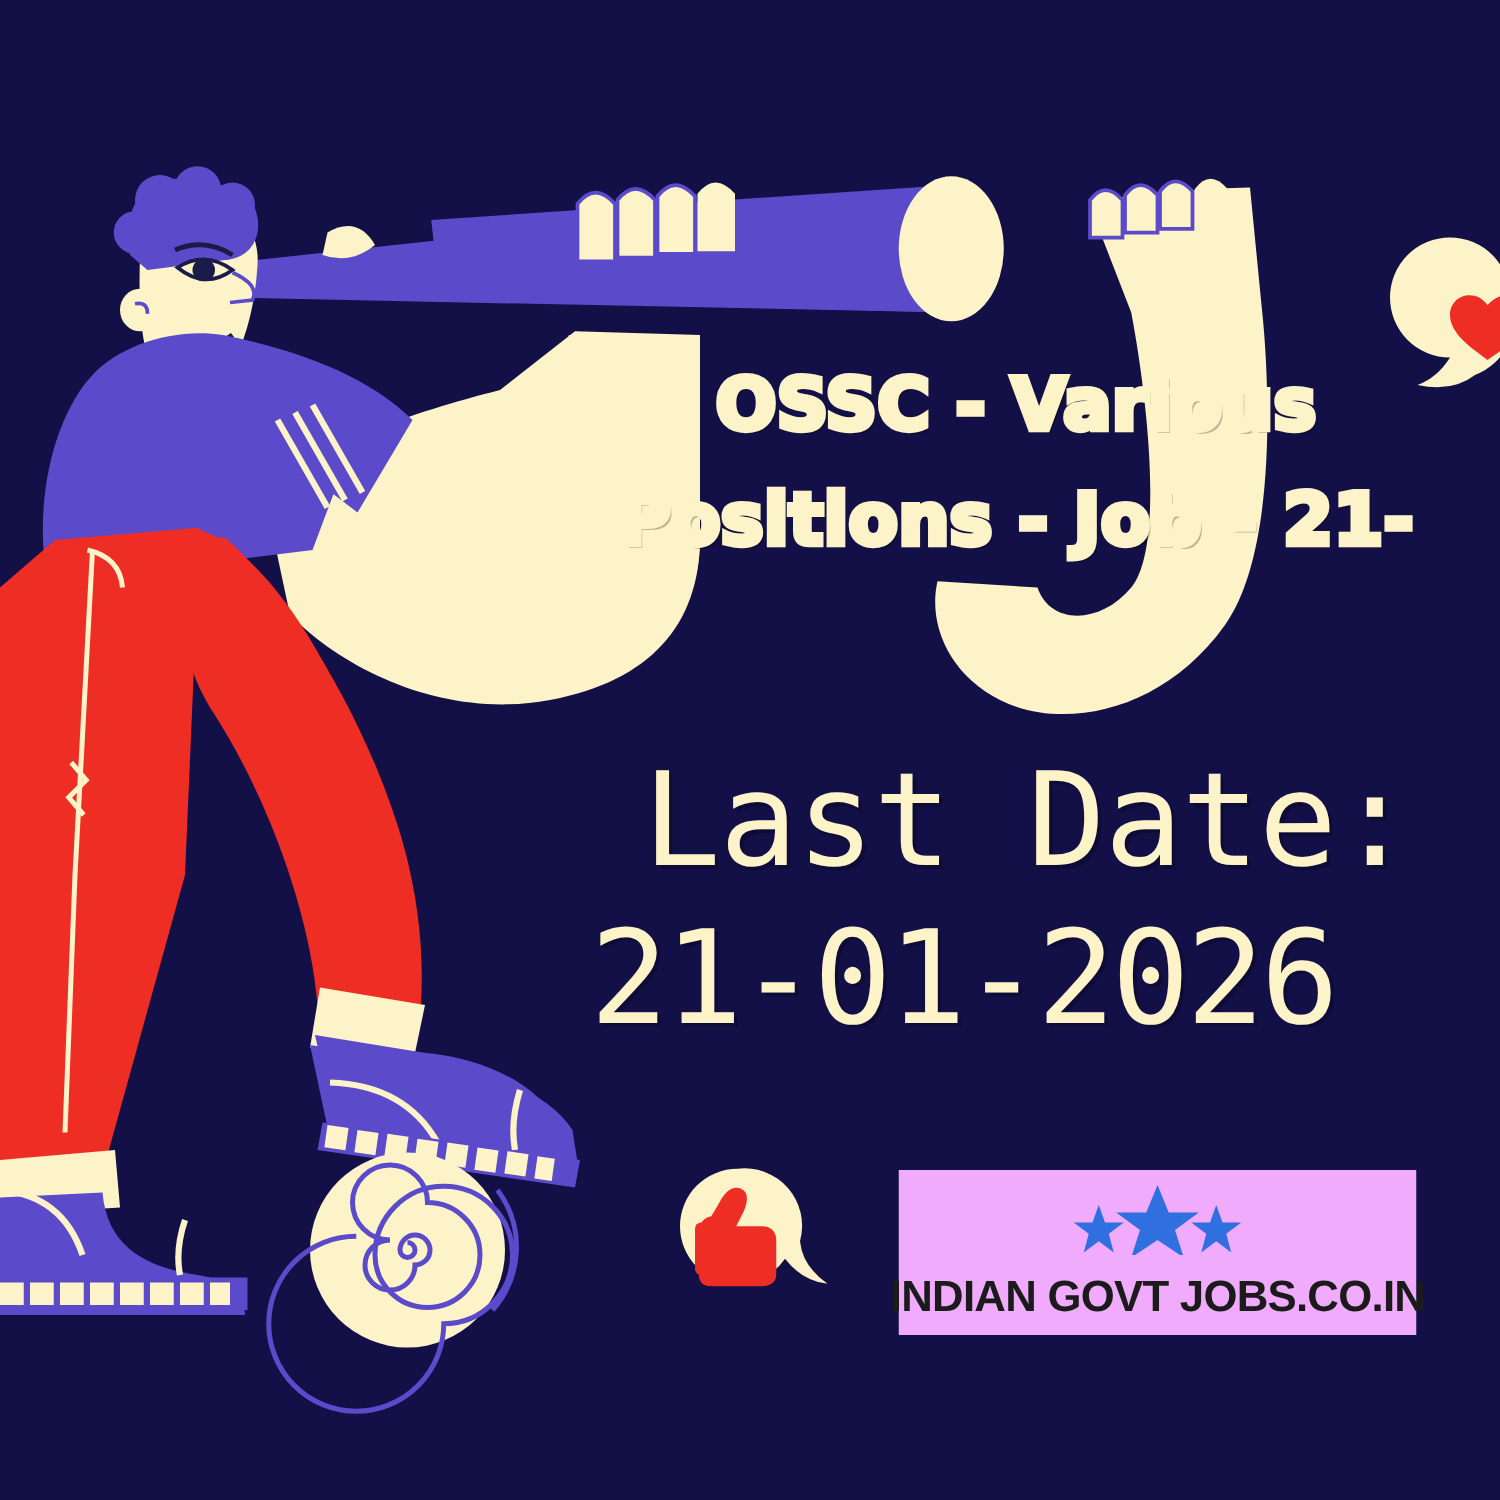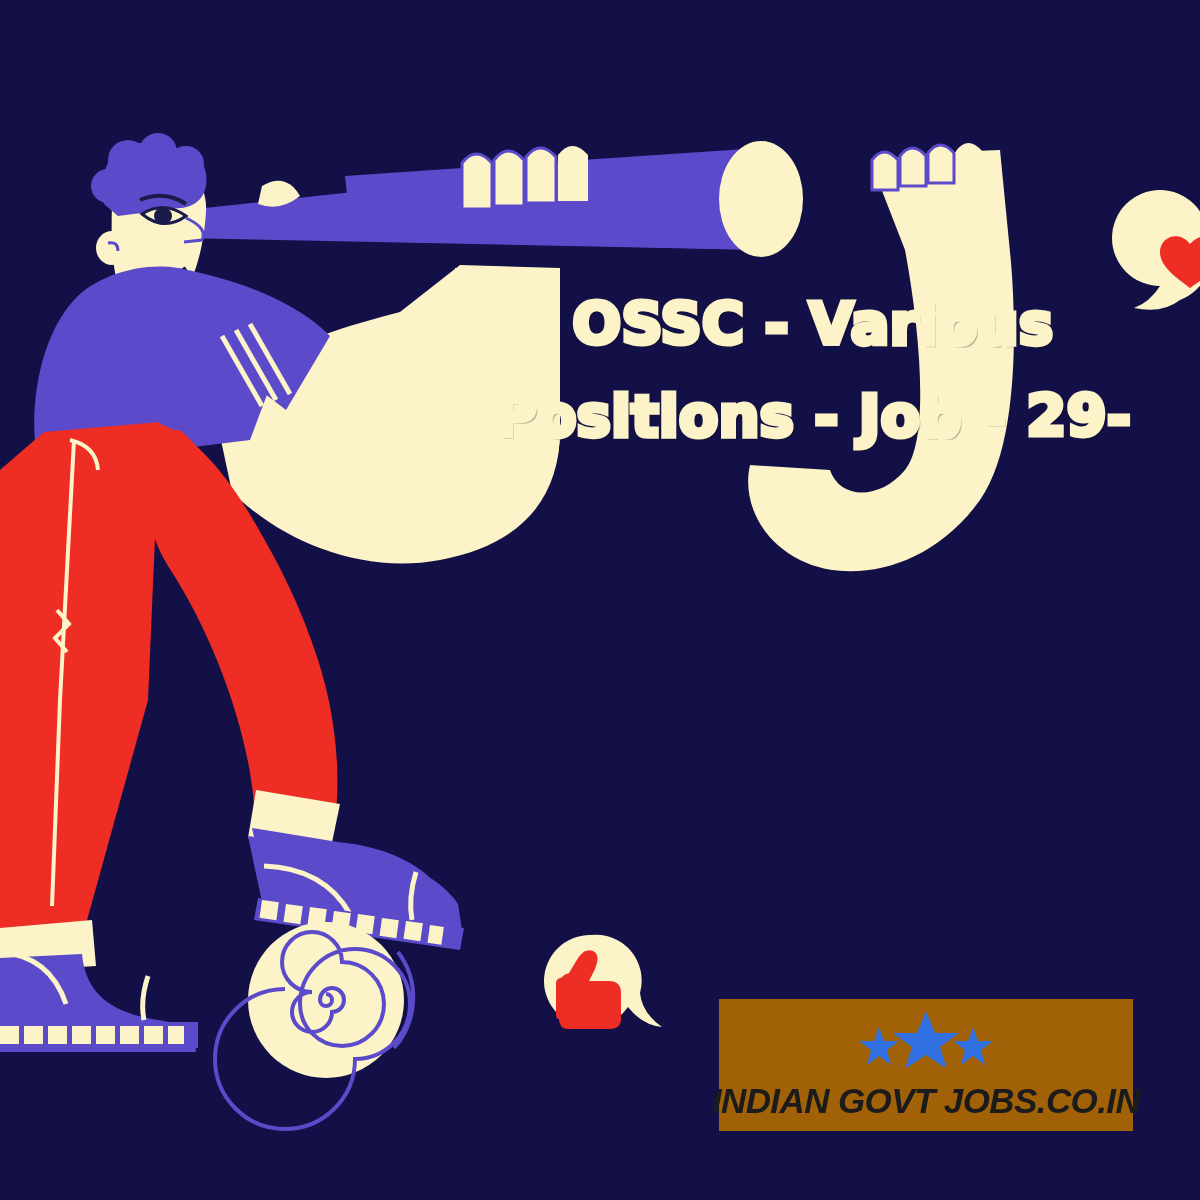--- a/index.html
+++ b/index.html
@@ -65,25 +65,24 @@
     line-height: 132px;
     letter-spacing: -3px;
     padding-left: 2px;
     text-shadow: 3px 3px 0 rgba(0,0,0,0.22);
   }
 
   
   #logo-card {
     position: absolute;
     left: 719px;
-    top: 999px;
+    top: 936px;
     width: 414px;
     height: 132px;
-    background: #a16207;
-    font-style: italic;
+    background: #f0abfc;
   }
   #logo-stars {
     position: absolute;
     left: 0; top: 12px;
     width: 414px;
     text-align: center;
     line-height: 0;
   }
   #logo-wordmark {
     position: absolute;
@@ -315,23 +314,27 @@
       <g fill="#ee2d24">
         <path d="M575 963 q8 -16 18 -12 q8 4 2 18 l -6 12 l 20 0 q12 0 12 12 l 0 26 q0 10 -12 10 l -40 0 q-10 0 -10 -10 l 0 -32 q0 -12 10 -14 Z"></path>
         <rect x="556" y="978" width="16" height="42" rx="5"></rect>
       </g>
     </g>
 
   </svg>
 
   <div id="headline">
     <span class="hl-line">OSSC - Various</span>
-    <span class="hl-line">Positions - Job - 29-</span>
+    <span class="hl-line">Positions - Job - 21-</span>
   </div>
 
+  <div id="lastdate-block">
+    <span class="ld-label">Last Date:</span>
+    <span class="ld-value">21-01-2026</span>
+  </div>
 
   <div id="logo-card">
     <div id="logo-stars">
       <svg width="170" height="56" viewBox="0 0 170 56">
         <polygon points="38,16 43,30 58,30 46,39 50,54 38,45 26,54 30,39 18,30 33,30" fill="#2f6fe0"></polygon>
         <polygon points="85,0 94,22 118,22 99,36 106,58 85,44 64,58 71,36 52,22 76,22" fill="#2f6fe0"></polygon>
         <polygon points="132,16 137,30 152,30 140,39 144,54 132,45 120,54 124,39 112,30 127,30" fill="#2f6fe0"></polygon>
       </svg>
     </div>
     <div id="logo-wordmark">INDIAN GOVT JOBS.CO.IN</div>

